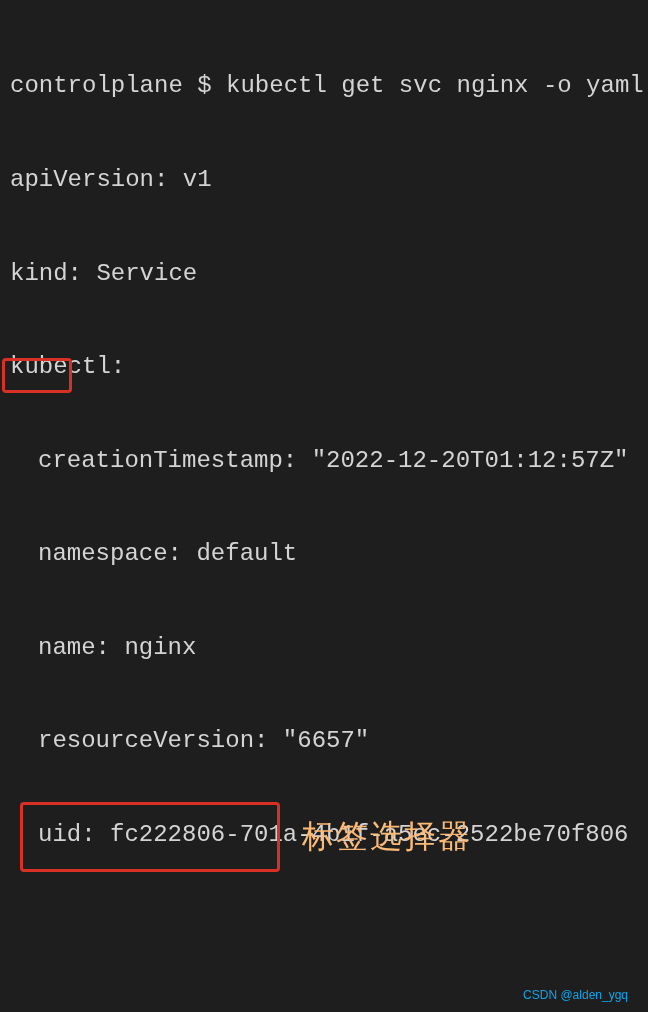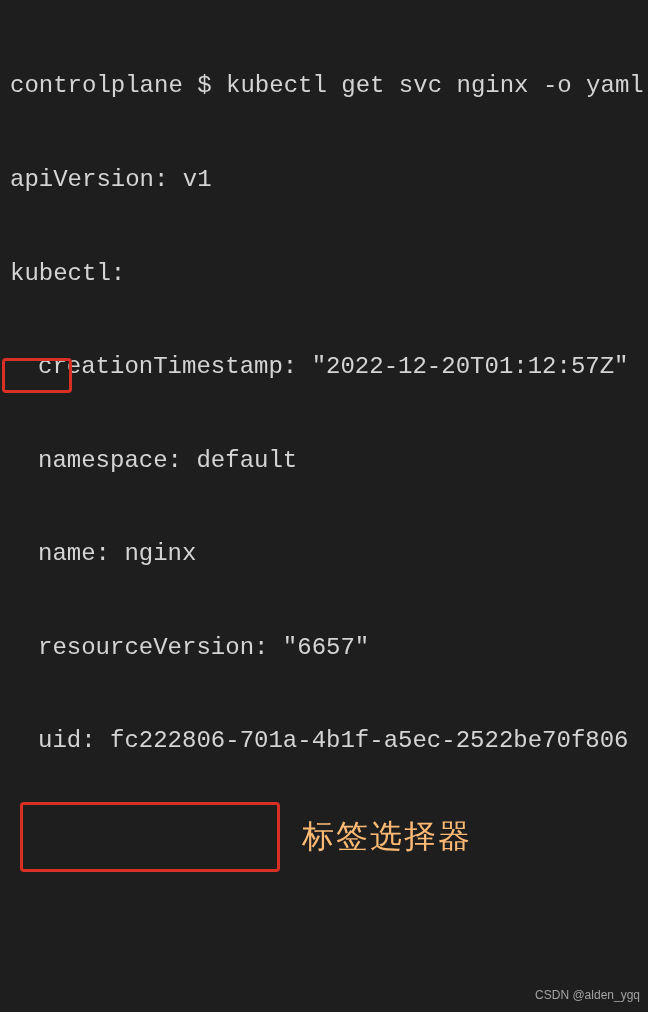--- a/index.html
+++ b/index.html
@@ -51,32 +51,33 @@
       color: #fdba74;
       font-family: 'Microsoft YaHei', 'SimHei', sans-serif;
       font-size: 32px;
       top: 816px;
       left: 302px;
       letter-spacing: 2px;
     }
     .watermark {
       position: absolute;
       bottom: 8px;
-      right: 8px;
+      right: 20px;
       font-size: 12px;
-      color: #a3a3a3;
+      color: #0ea5e9;
       font-family: Arial, sans-serif;
     }
   </style>
 </head>
 <body>
 
 <div class="terminal">
   <div class="line">controlplane $ kubectl get svc nginx -o yaml</div>
   <div class="line">apiVersion: v1</div>
+  <div class="line">kind: Service</div>
   <div class="line">kubectl:</div>
   <div class="line indent1">creationTimestamp: "2022-12-20T01:12:57Z"</div>
   <div class="line indent1">namespace: default</div>
   <div class="line indent1">name: nginx</div>
   <div class="line indent1">resourceVersion: "6657"</div>
   <div class="line indent1">uid: fc222806-701a-4b1f-a5ec-2522be70f806</div>
   
   
   
   

